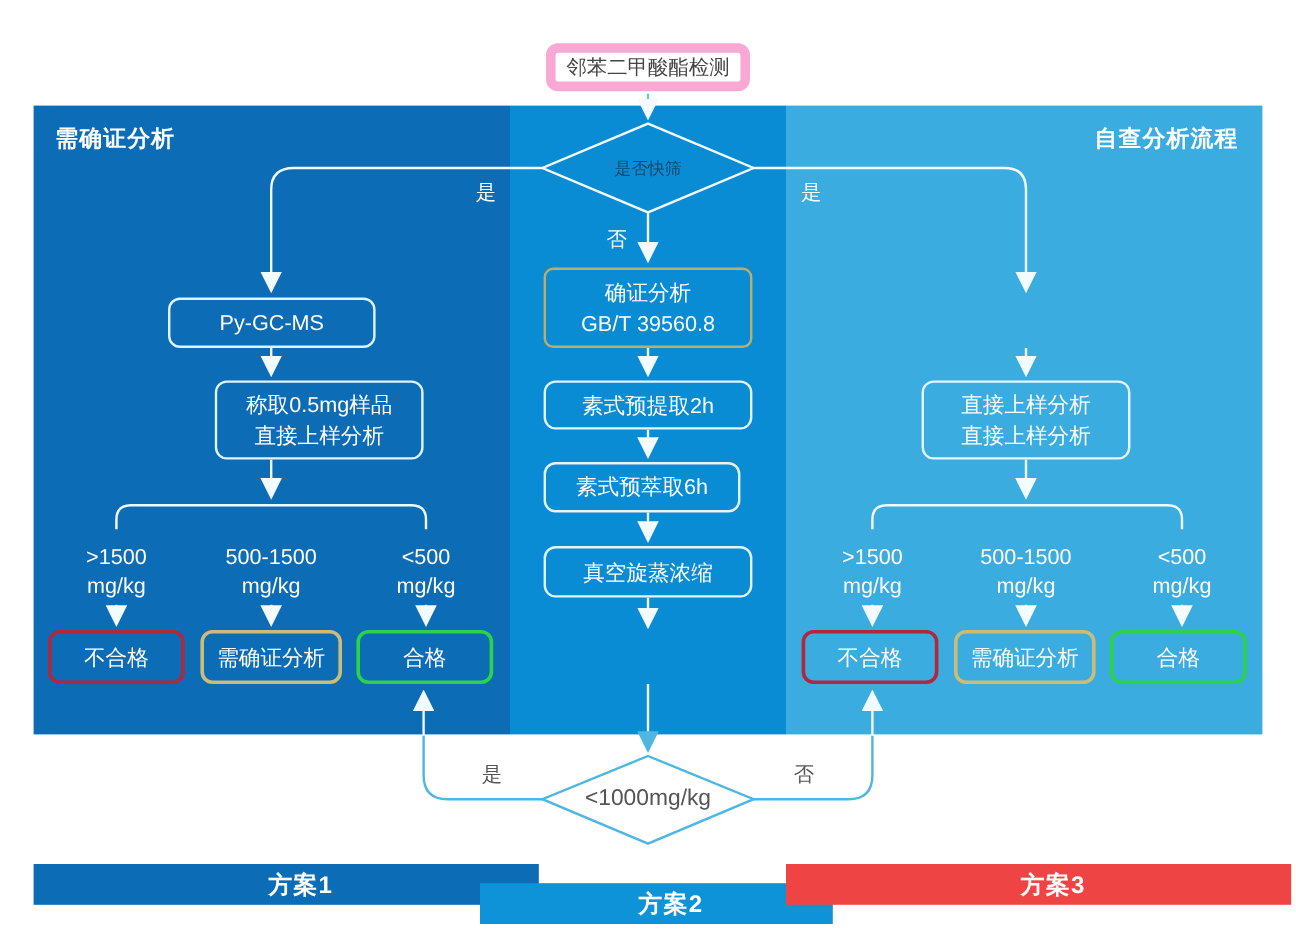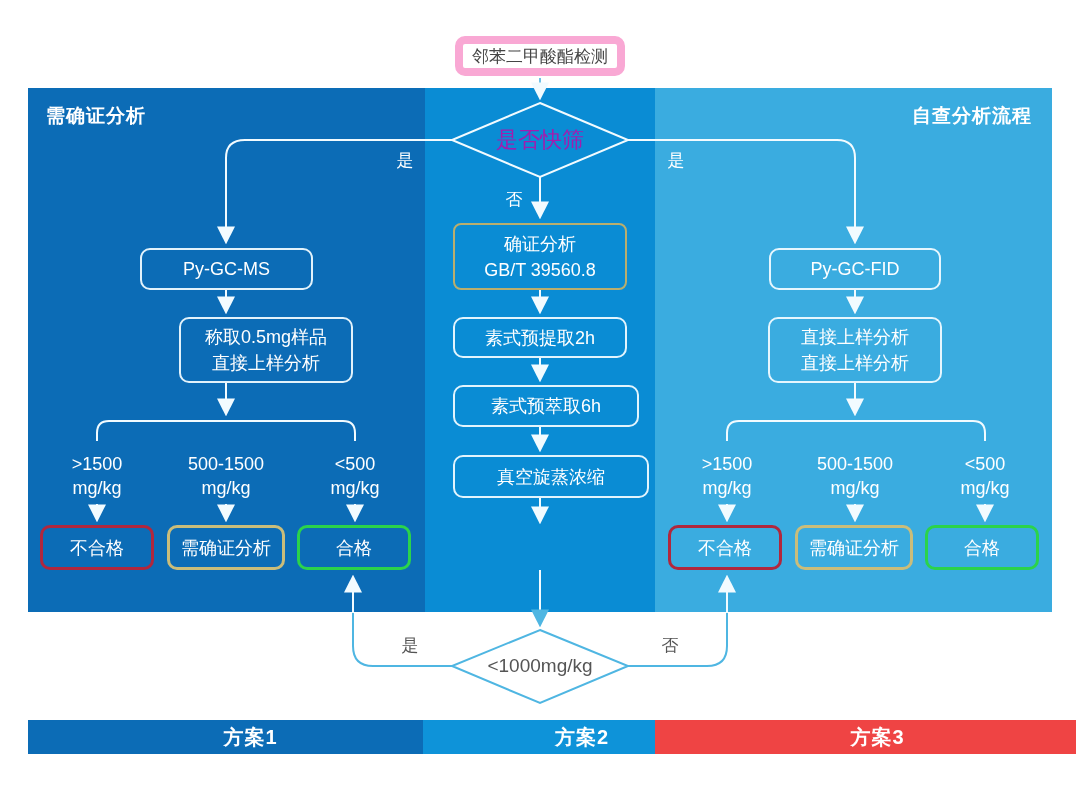--- a/index.html
+++ b/index.html
@@ -20,26 +20,26 @@
   .b-tan{border-color:#cabd7a;}
   .b-green{border-color:#2bd34b;}
   .b-conf{border-color:#b9ae6d;border-radius:8px;}
   .start-node{position:absolute;left:455px;top:36px;width:170px;height:40px;background:#ffffff;
         border:8px solid #f9a8d4;border-radius:10px;color:#454545;font-size:17px;
         display:flex;align-items:center;justify-content:center;box-sizing:border-box;}
   .lbl{position:absolute;font-size:17px;text-align:center;}
   .lbl-w{color:#ffffff;}
   .lbl-d{color:#555555;}
   .branch-lbl{position:absolute;color:#ffffff;font-size:18px;line-height:24px;text-align:center;}
-  .dec-lbl{position:absolute;color:#a21caf;font-size:22px;text-align:center;line-height:28px;}
+  .dec-lbl{position:absolute;color:#0c4a6e;font-size:14px;text-align:center;line-height:28px;}
   .dec2-lbl{position:absolute;color:#555555;font-size:19px;text-align:center;line-height:28px;}
   .bar{position:absolute;top:720px;height:34px;display:flex;align-items:center;justify-content:center;
        color:#ffffff;font-size:20px;font-weight:bold;letter-spacing:1px;padding-left:24px;}
   .bar1{left:28px;width:397px;background:#0c6cb6;}
-  .bar2{left:423px;width:270px;background:#0e93d9;}
+  .bar2{left:400px;width:270px;background:#0e93d9;margin-top:16px;}
   .bar3{left:655px;width:397px;background:#ef4444;}
 </style>
 </head>
 <body>
 
 <div class="canvas">
 
   <div class="col col-left"></div>
   <div class="col col-mid"></div>
   <div class="col col-right"></div>
@@ -120,24 +120,23 @@
   </div>
   <div class="node result b-red" style="left:40px;top:525px;width:114px;height:45px;">不合格</div>
   <div class="node result b-tan" style="left:167px;top:525px;width:118px;height:45px;">需确证分析</div>
   <div class="node result b-green" style="left:297px;top:525px;width:114px;height:45px;">合格</div>
 
   <div class="node multi b-conf" style="left:453px;top:223px;width:174px;height:67px;">
     <span>确证分析</span>
     <span>GB/T 39560.8</span>
   </div>
   <div class="node" style="left:453px;top:317px;width:174px;height:41px;">素式预提取2h</div>
-  <div class="node" style="left:453px;top:385px;width:186px;height:42px;text-align:center;">素式预萃取6h</div>
-  <div class="node" style="left:453px;top:455px;width:196px;height:43px;">真空旋蒸浓缩</div>
+  <div class="node" style="left:453px;top:385px;width:164px;height:42px;text-align:center;">素式预萃取6h</div>
+  <div class="node" style="left:453px;top:455px;width:174px;height:43px;">真空旋蒸浓缩</div>
 
-  <div class="node" style="left:769px;top:248px;width:172px;height:42px;">Py-GC-FID</div>
   <div class="node multi" style="left:768px;top:317px;width:174px;height:66px;">
     <span>直接上样分析</span>
     <span>直接上样分析</span>
   </div>
   <div class="branch-lbl" style="left:667px;top:452px;width:120px;">
     <div>&gt;1500</div>
     <div>mg/kg</div>
   </div>
   <div class="branch-lbl" style="left:785px;top:452px;width:140px;">
     <div>500-1500</div>

